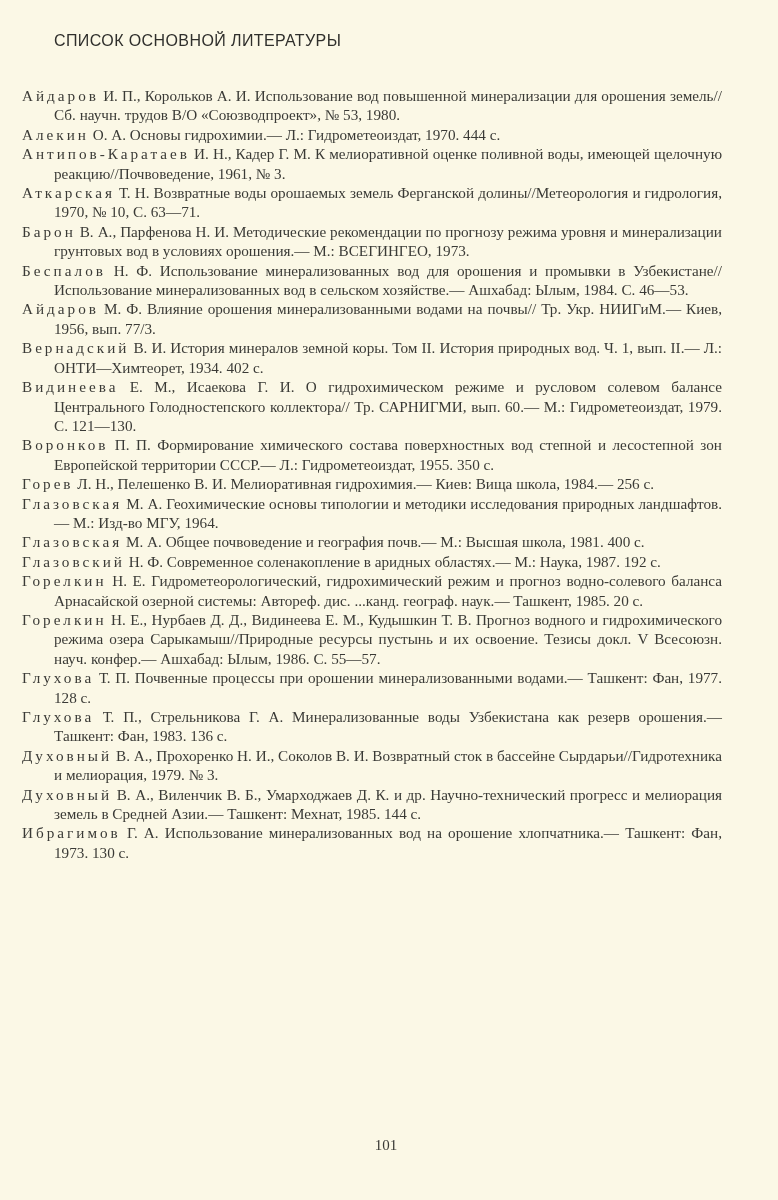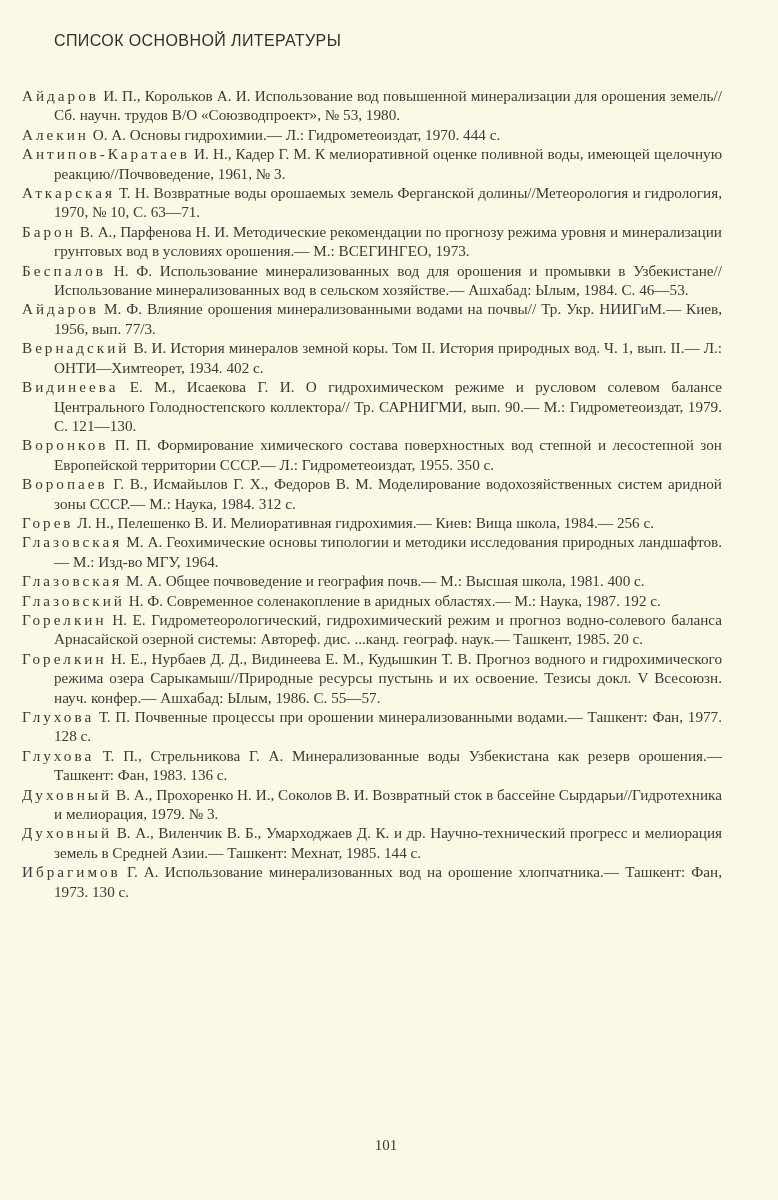--- a/index.html
+++ b/index.html
@@ -53,23 +53,22 @@
 
 <ul class="refs">
   <li class="ref"><span class="author">Айдаров</span><span> И. П., Корольков А. И. Использование вод повышенной минерализации для орошения земель//Сб. научн. трудов В/О «Союзводпроект», № 53, 1980.</span></li>
   <li class="ref"><span class="author">Алекин</span><span> О. А. Основы гидрохимии.— Л.: Гидрометеоиздат, 1970. 444 с.</span></li>
   <li class="ref"><span class="author">Антипов-Каратаев</span><span> И. Н., Кадер Г. М. К мелиоративной оценке поливной воды, имеющей щелочную реакцию//Почвоведение, 1961, № 3.</span></li>
   <li class="ref"><span class="author">Аткарская</span><span> Т. Н. Возвратные воды орошаемых земель Ферганской долины//Метеорология и гидрология, 1970, № 10, С. 63—71.</span></li>
   <li class="ref"><span class="author">Барон</span><span> В. А., Парфенова Н. И. Методические рекомендации по прогнозу режима уровня и минерализации грунтовых вод в условиях орошения.— М.: ВСЕГИНГЕО, 1973.</span></li>
   <li class="ref"><span class="author">Беспалов</span><span> Н. Ф. Использование минерализованных вод для орошения и промывки в Узбекистане//Использование минерализованных вод в сельском хозяйстве.— Ашхабад: Ылым, 1984. С. 46—53.</span></li>
   <li class="ref"><span class="author">Айдаров</span><span> М. Ф. Влияние орошения минерализованными водами на почвы// Тр. Укр. НИИГиМ.— Киев, 1956, вып. 77/3.</span></li>
   <li class="ref"><span class="author">Вернадский</span><span> В. И. История минералов земной коры. Том II. История природных вод. Ч. 1, вып. II.— Л.: ОНТИ—Химтеорет, 1934. 402 с.</span></li>
-  <li class="ref"><span class="author">Видинеева</span><span> Е. М., Исаекова Г. И. О гидрохимическом режиме и русловом солевом балансе Центрального Голодностепского коллектора// Тр. САРНИГМИ, вып. 90.— М.: Гидрометеоиздат, 1979. С. 121—130.</span></li>
+  <li class="ref"><span class="author">Видинеева</span><span> Е. М., Исаекова Г. И. О гидрохимическом режиме и русловом солевом балансе Центрального Голодностепского коллектора// Тр. САРНИГМИ, вып. 60.— М.: Гидрометеоиздат, 1979. С. 121—130.</span></li>
   <li class="ref"><span class="author">Воронков</span><span> П. П. Формирование химического состава поверхностных вод степной и лесостепной зон Европейской территории СССР.— Л.: Гидрометеоиздат, 1955. 350 с.</span></li>
-  <li class="ref"><span class="author">Воропаев</span><span> Г. В., Исмайылов Г. Х., Федоров В. М. Моделирование водохозяйственных систем аридной зоны СССР.— М.: Наука, 1984. 312 с.</span></li>
   <li class="ref"><span class="author">Горев</span><span> Л. Н., Пелешенко В. И. Мелиоративная гидрохимия.— Киев: Вища школа, 1984.— 256 с.</span></li>
   <li class="ref"><span class="author">Глазовская</span><span> М. А. Геохимические основы типологии и методики исследования природных ландшафтов.— М.: Изд-во МГУ, 1964.</span></li>
   <li class="ref"><span class="author">Глазовская</span><span> М. А. Общее почвоведение и география почв.— М.: Высшая школа, 1981. 400 с.</span></li>
   <li class="ref"><span class="author">Глазовский</span><span> Н. Ф. Современное соленакопление в аридных областях.— М.: Наука, 1987. 192 с.</span></li>
   <li class="ref"><span class="author">Горелкин</span><span> Н. Е. Гидрометеорологический, гидрохимический режим и прогноз водно-солевого баланса Арнасайской озерной системы: Автореф. дис. ...канд. географ. наук.— Ташкент, 1985. 20 с.</span></li>
   <li class="ref"><span class="author">Горелкин</span><span> Н. Е., Нурбаев Д. Д., Видинеева Е. М., Кудышкин Т. В. Прогноз водного и гидрохимического режима озера Сарыкамыш//Природные ресурсы пустынь и их освоение. Тезисы докл. V Всесоюзн. науч. конфер.— Ашхабад: Ылым, 1986. С. 55—57.</span></li>
   <li class="ref"><span class="author">Глухова</span><span> Т. П. Почвенные процессы при орошении минерализованными водами.— Ташкент: Фан, 1977. 128 с.</span></li>
   <li class="ref"><span class="author">Глухова</span><span> Т. П., Стрельникова Г. А. Минерализованные воды Узбекистана как резерв орошения.— Ташкент: Фан, 1983. 136 с.</span></li>
   <li class="ref"><span class="author">Духовный</span><span> В. А., Прохоренко Н. И., Соколов В. И. Возвратный сток в бассейне Сырдарьи//Гидротехника и мелиорация, 1979. № 3.</span></li>
   <li class="ref"><span class="author">Духовный</span><span> В. А., Виленчик В. Б., Умарходжаев Д. К. и др. Научно-технический прогресс и мелиорация земель в Средней Азии.— Ташкент: Мехнат, 1985. 144 с.</span></li>

